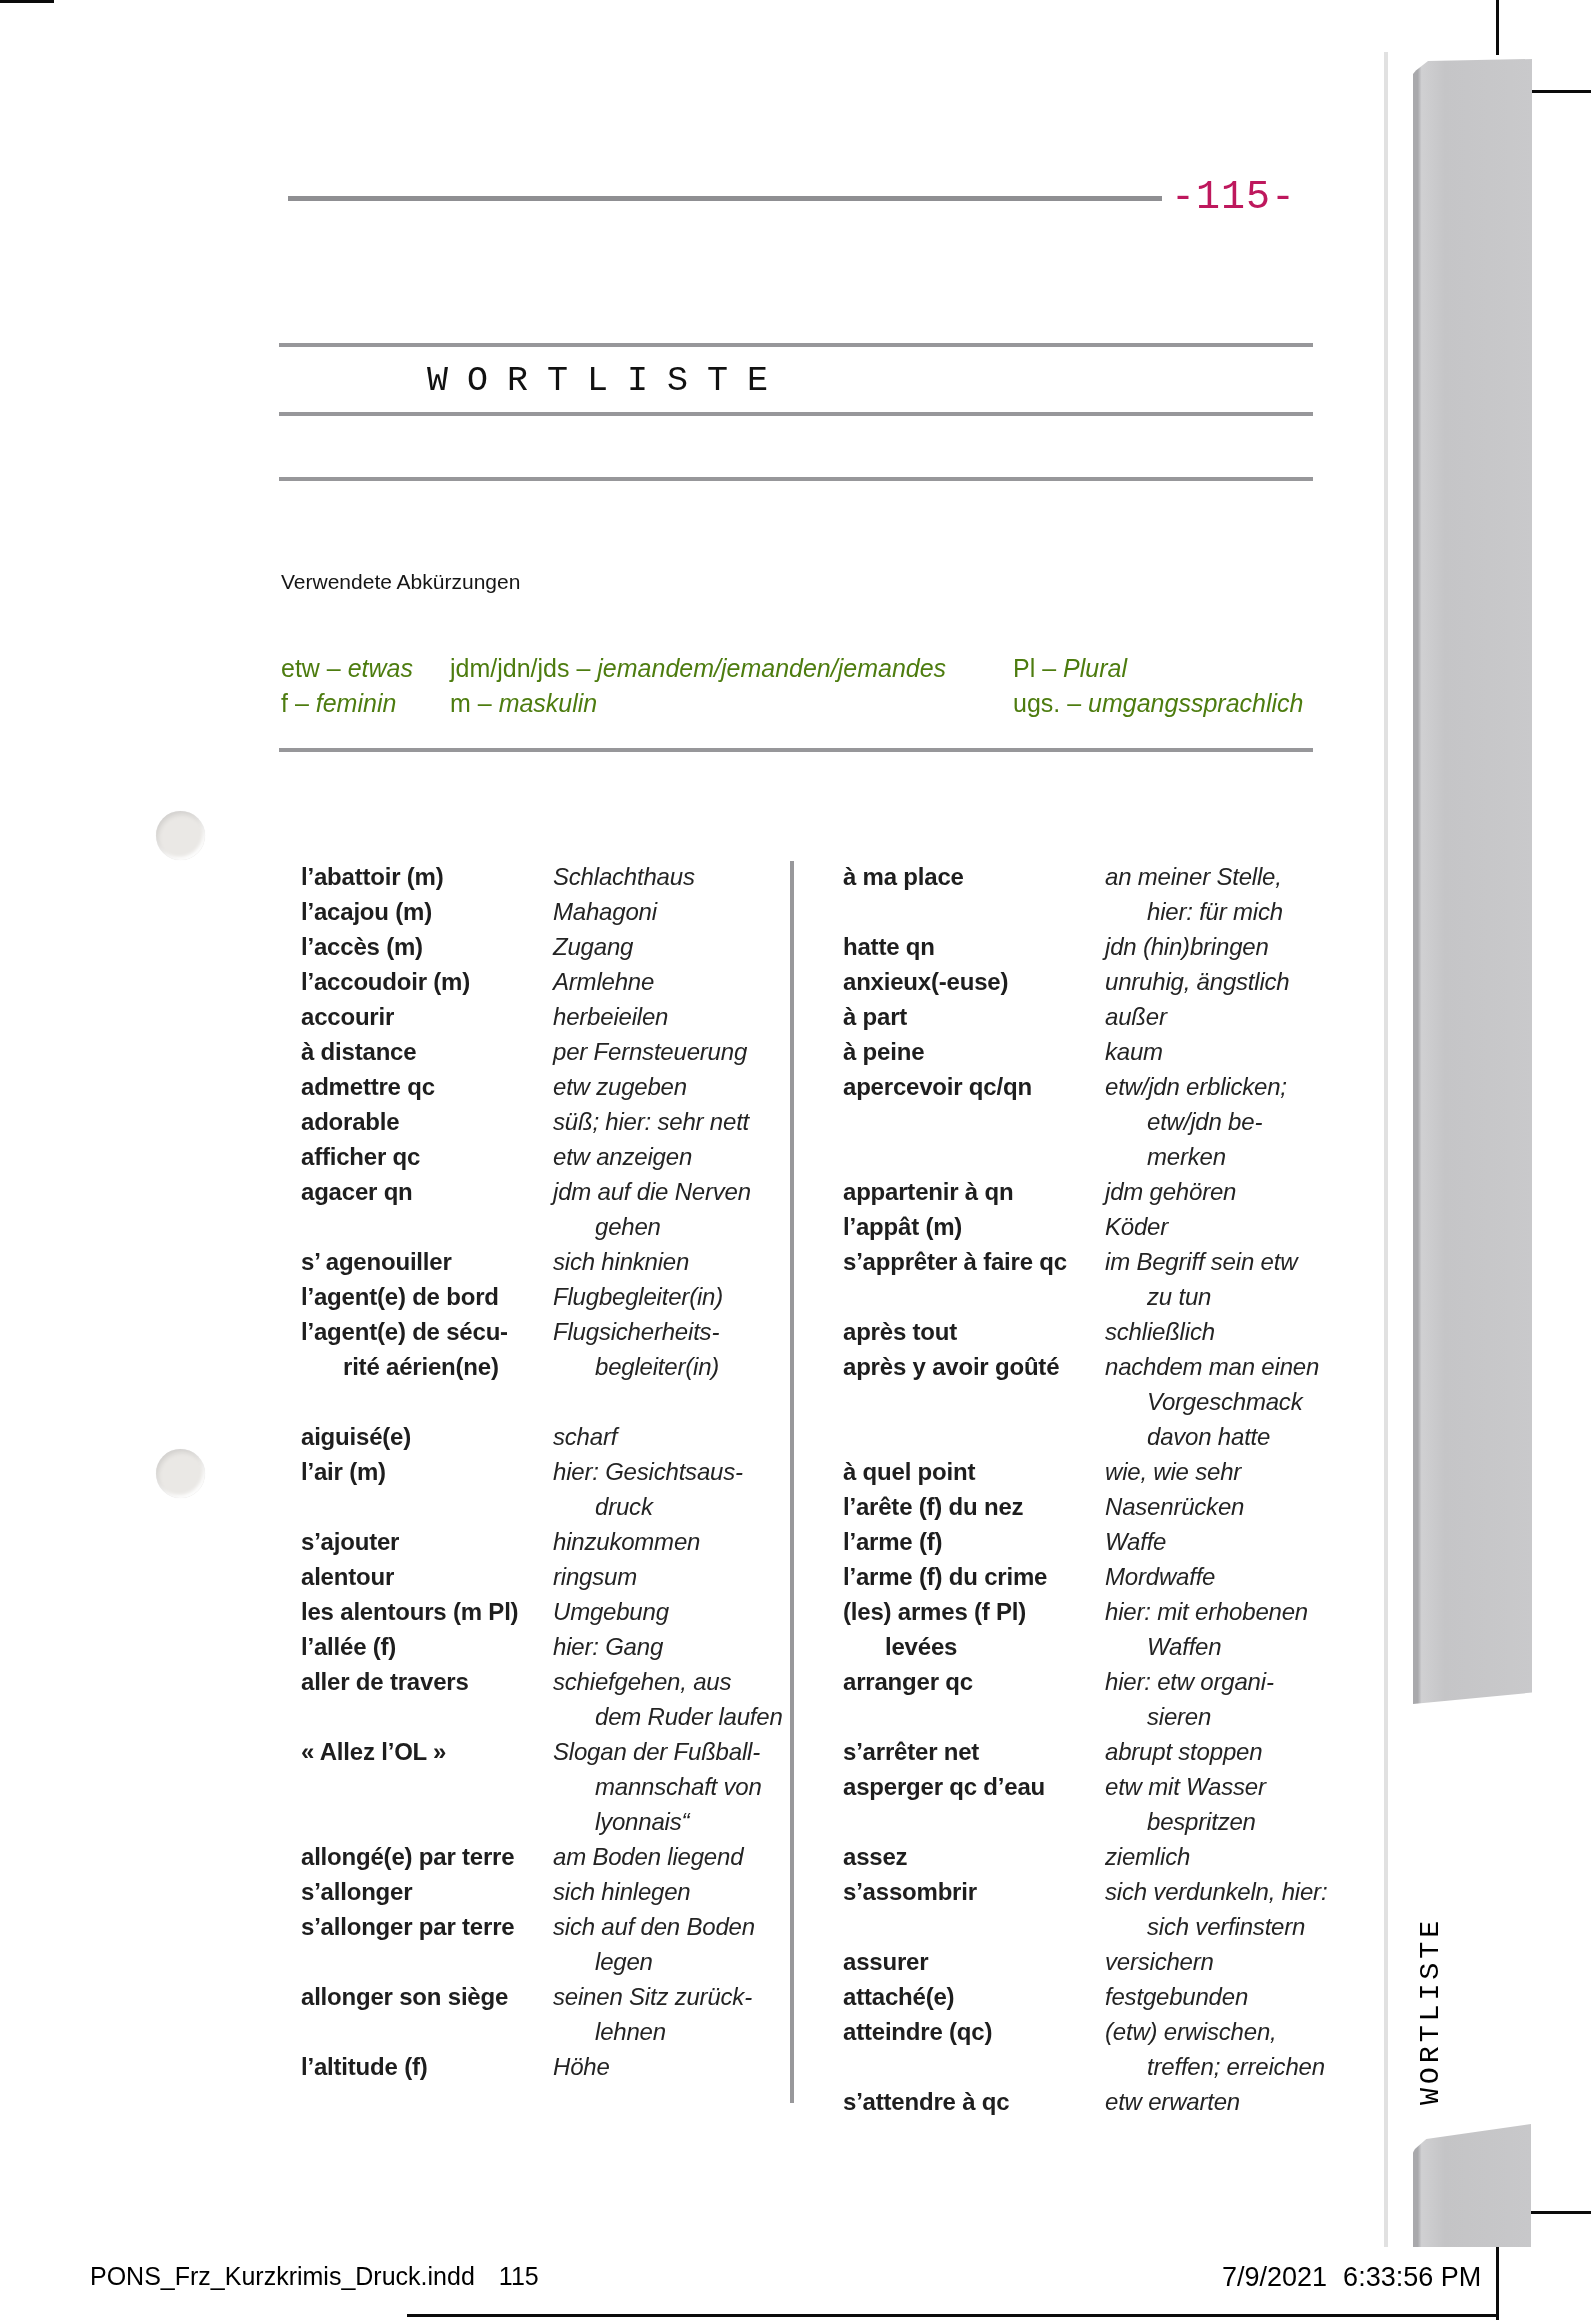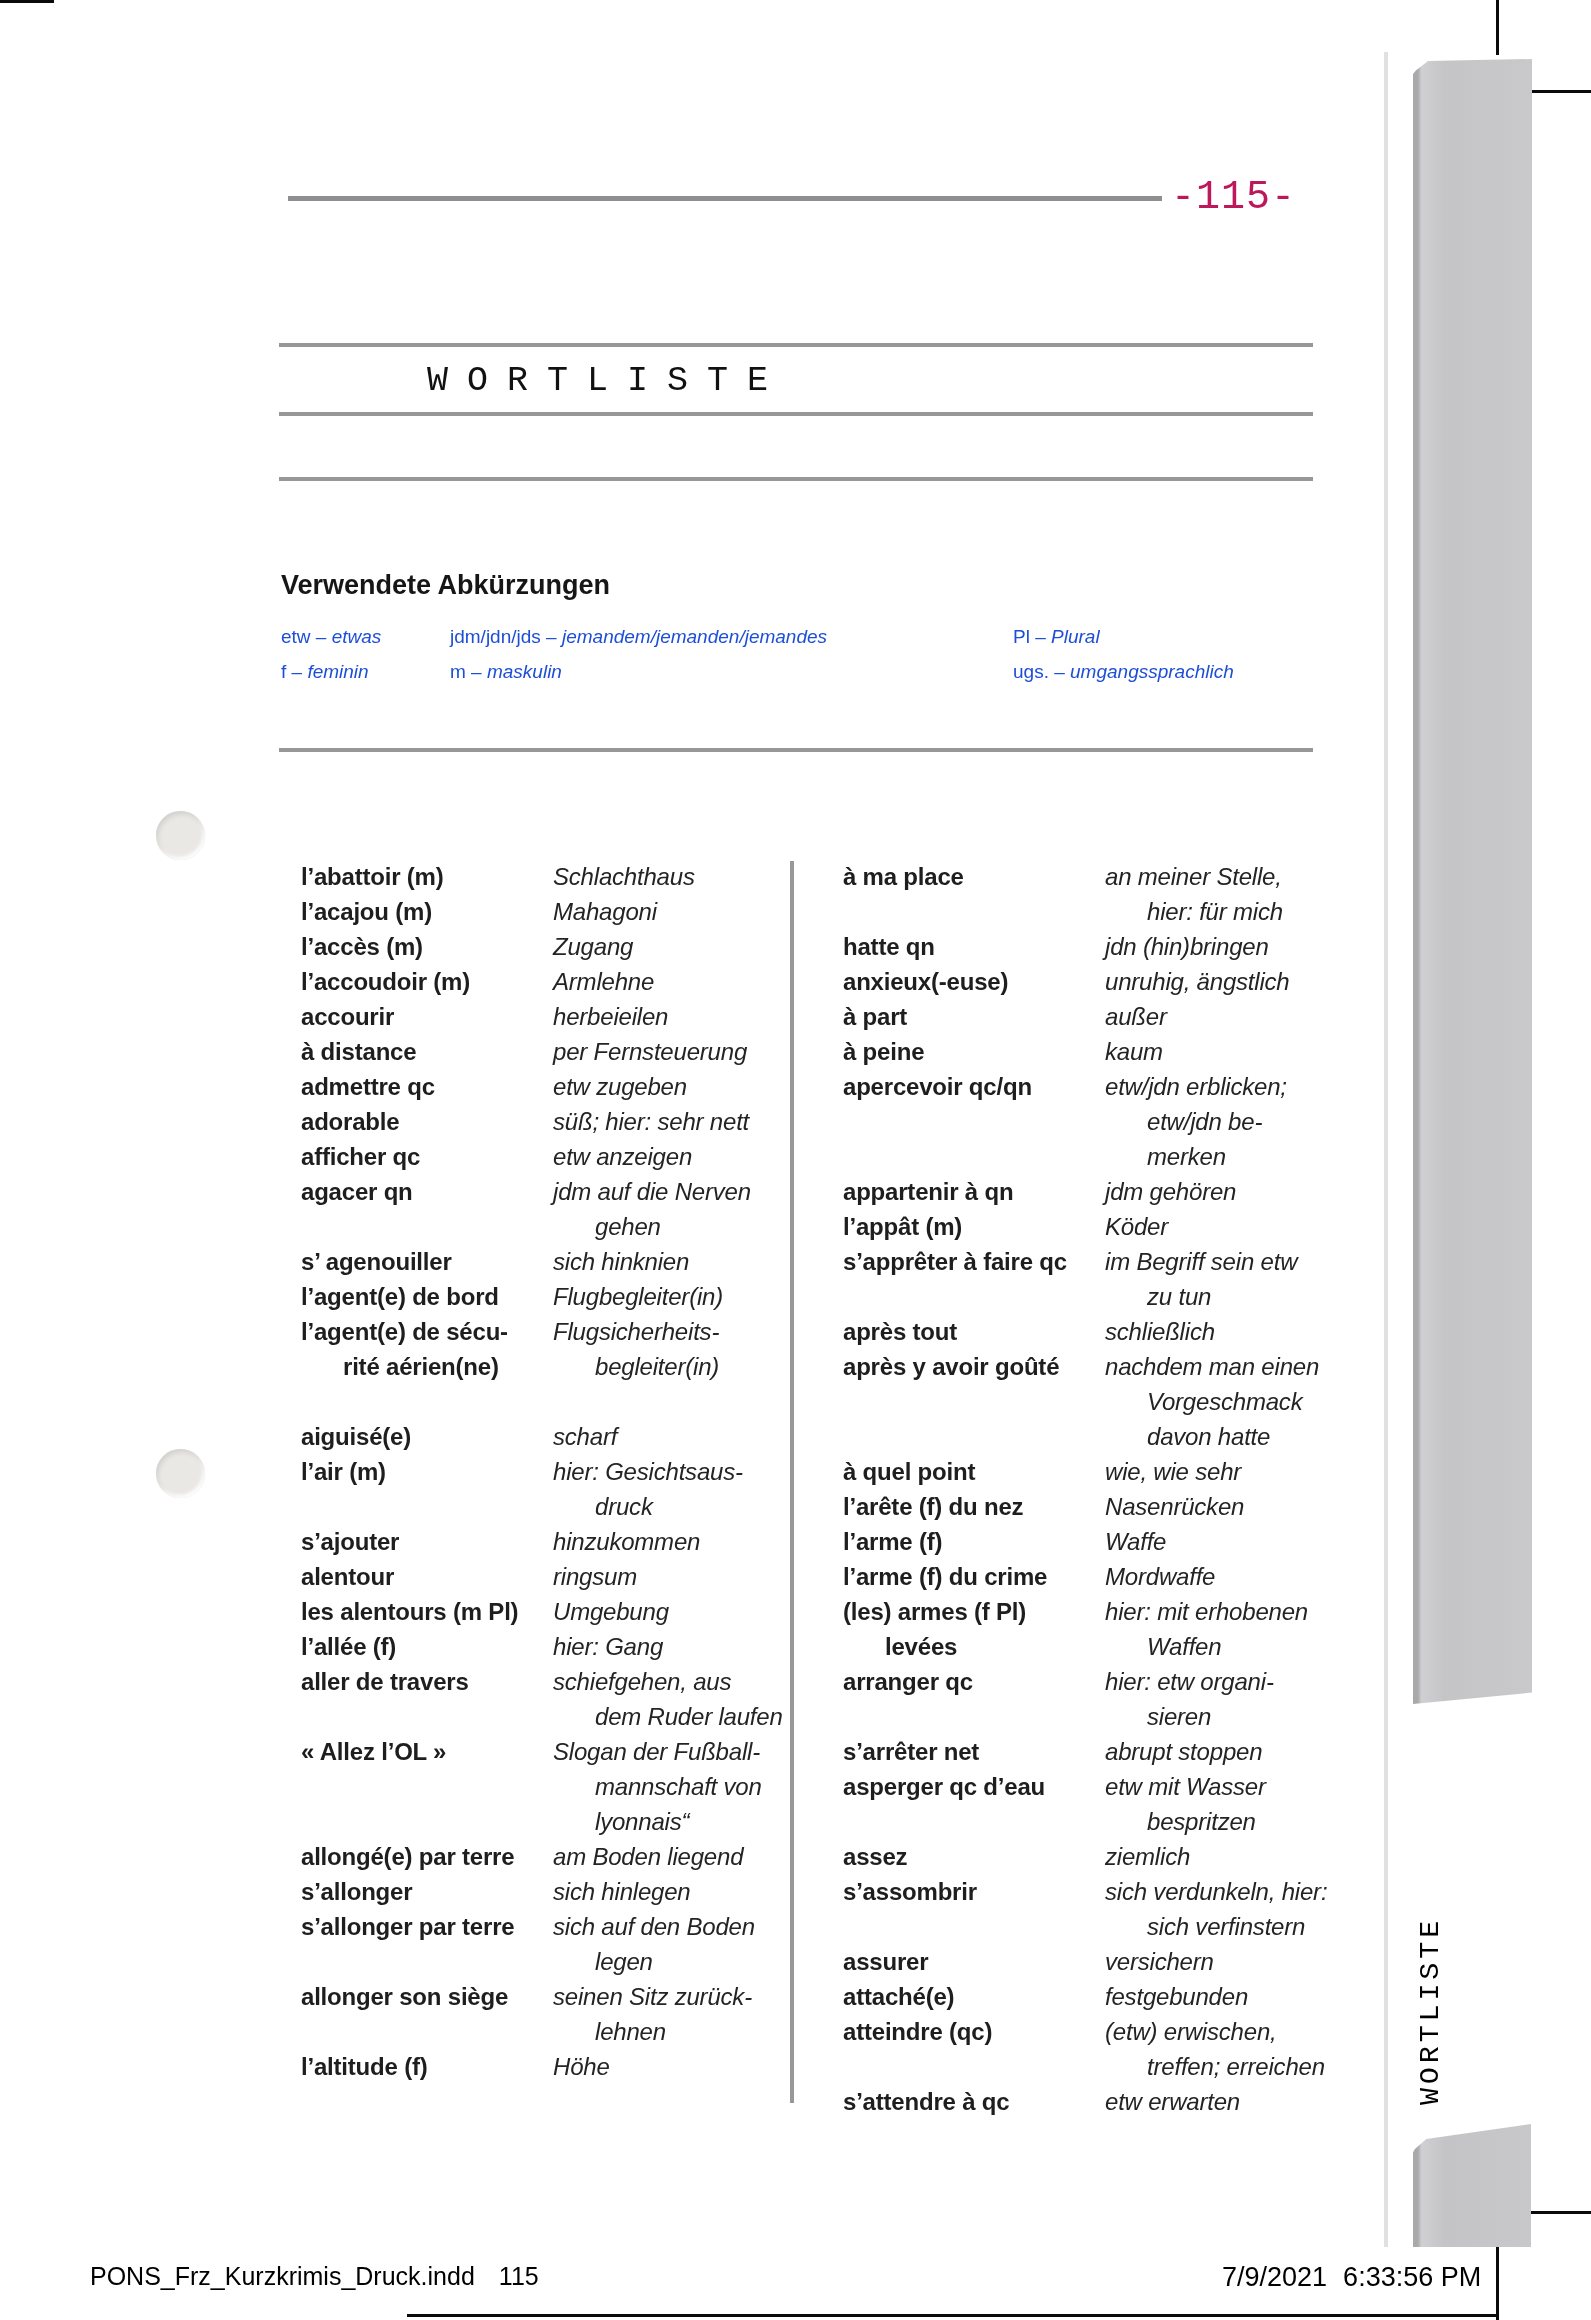--- a/index.html
+++ b/index.html
@@ -13,22 +13,22 @@
   .pagenum {
     position:absolute; left:1171px; top:175px;
     font-family:"Liberation Mono", "DejaVu Sans Mono", monospace;
     font-size:40px; letter-spacing:1px; color:#be185d; white-space:nowrap;
   }
   .doc-title {
     position:absolute; left:427px; top:361px;
     font-family:"Liberation Mono", "DejaVu Sans Mono", monospace;
     font-size:35px; letter-spacing:19px; color:#111; white-space:nowrap;
   }
-  .abbr-heading { position:absolute; left:281px; top:570px; font-size:27px; font-weight:bold; color:#161616; }
-  .abbr-col { position:absolute; top:619px; font-size:19px; line-height:35px; color:#1d4ed8; white-space:nowrap; }
+  .abbr-heading { position:absolute; left:281px; top:570px; font-size:21px; font-weight:normal; color:#161616; }
+  .abbr-col { position:absolute; top:651px; font-size:25px; line-height:35px; color:#4d7c0f; white-space:nowrap; }
   .abbr-col.c1 { left:281px; }
   .abbr-col.c2 { left:450px; }
   .abbr-col.c3 { left:1013px; }
   .abbr-full { font-style:italic; }
 
   .hole {
     position:absolute; width:49px; height:49px; border-radius:50%;
     background:#eae8e5;
     box-shadow: inset 1.9px 2.9px 4.8px rgba(0,0,0,0.10), inset -1.9px -2.9px 3.8px rgba(255,255,255,0.95), 0 0 1px rgba(0,0,0,0.08);
   }

